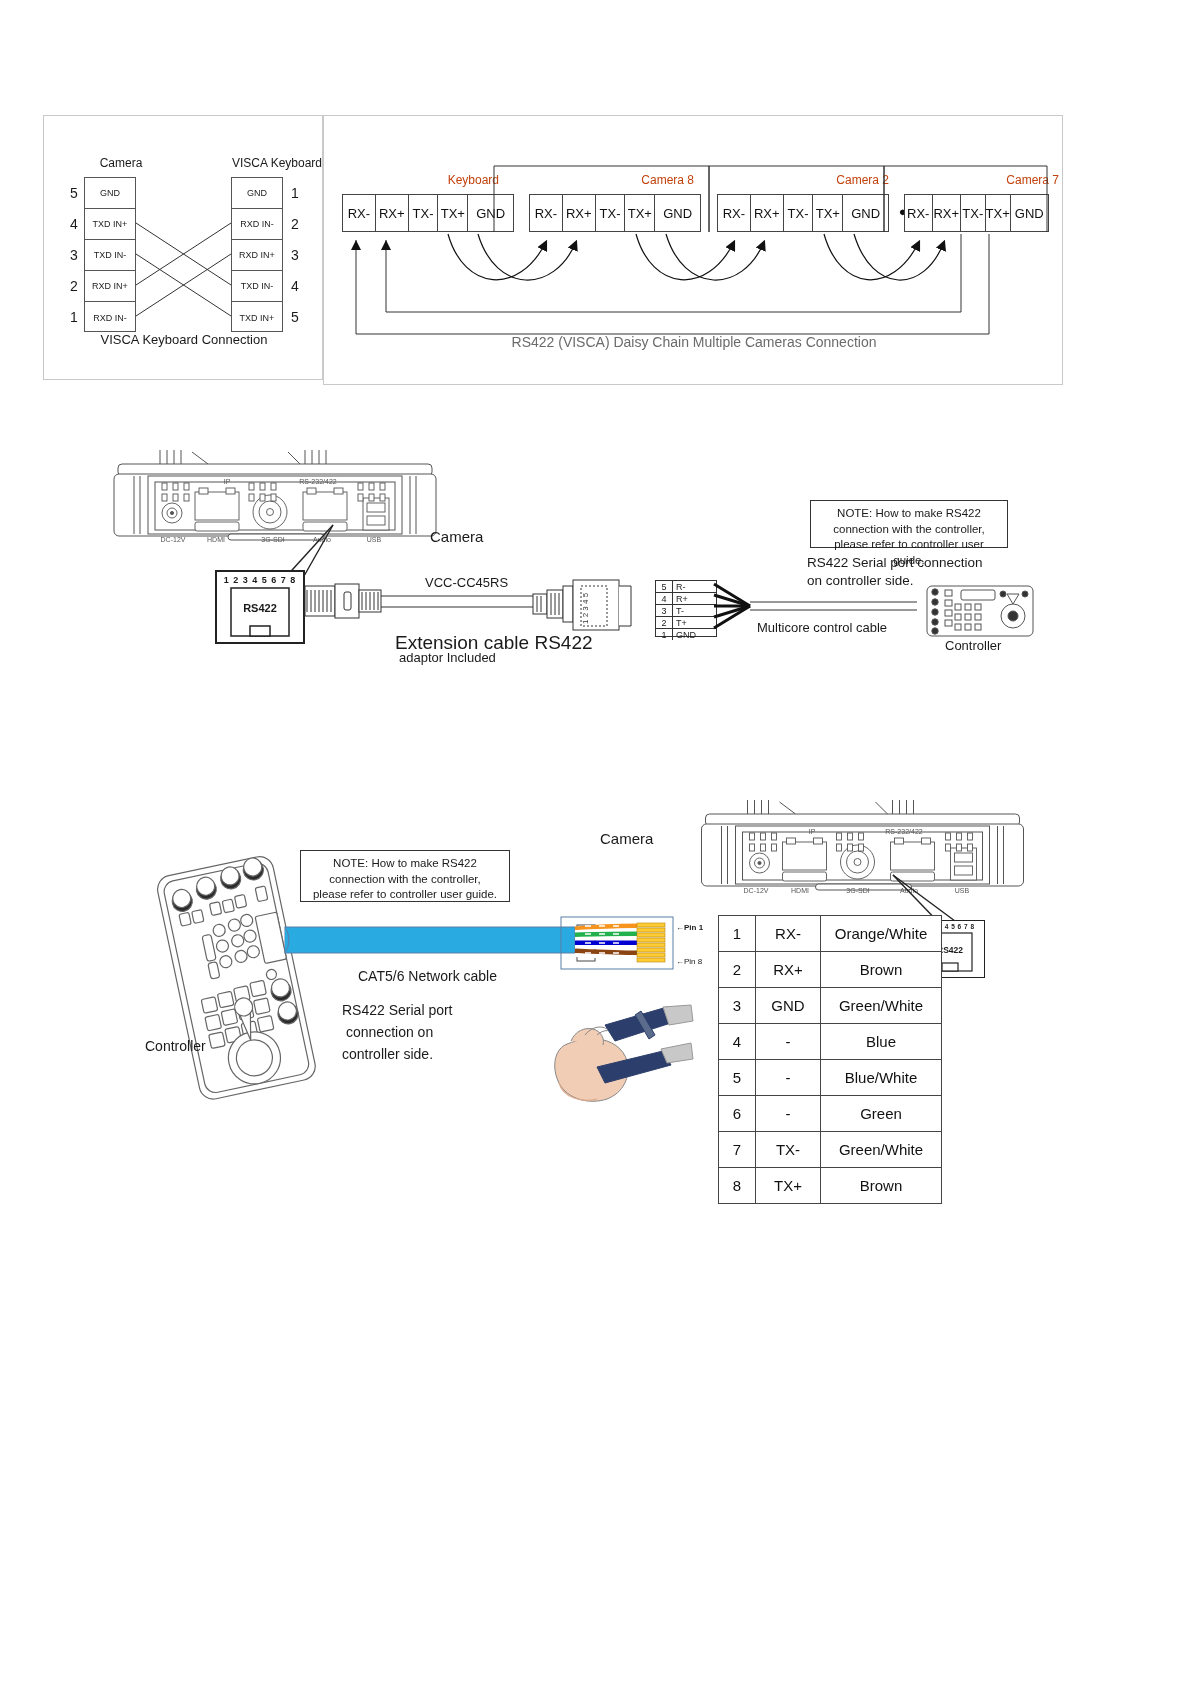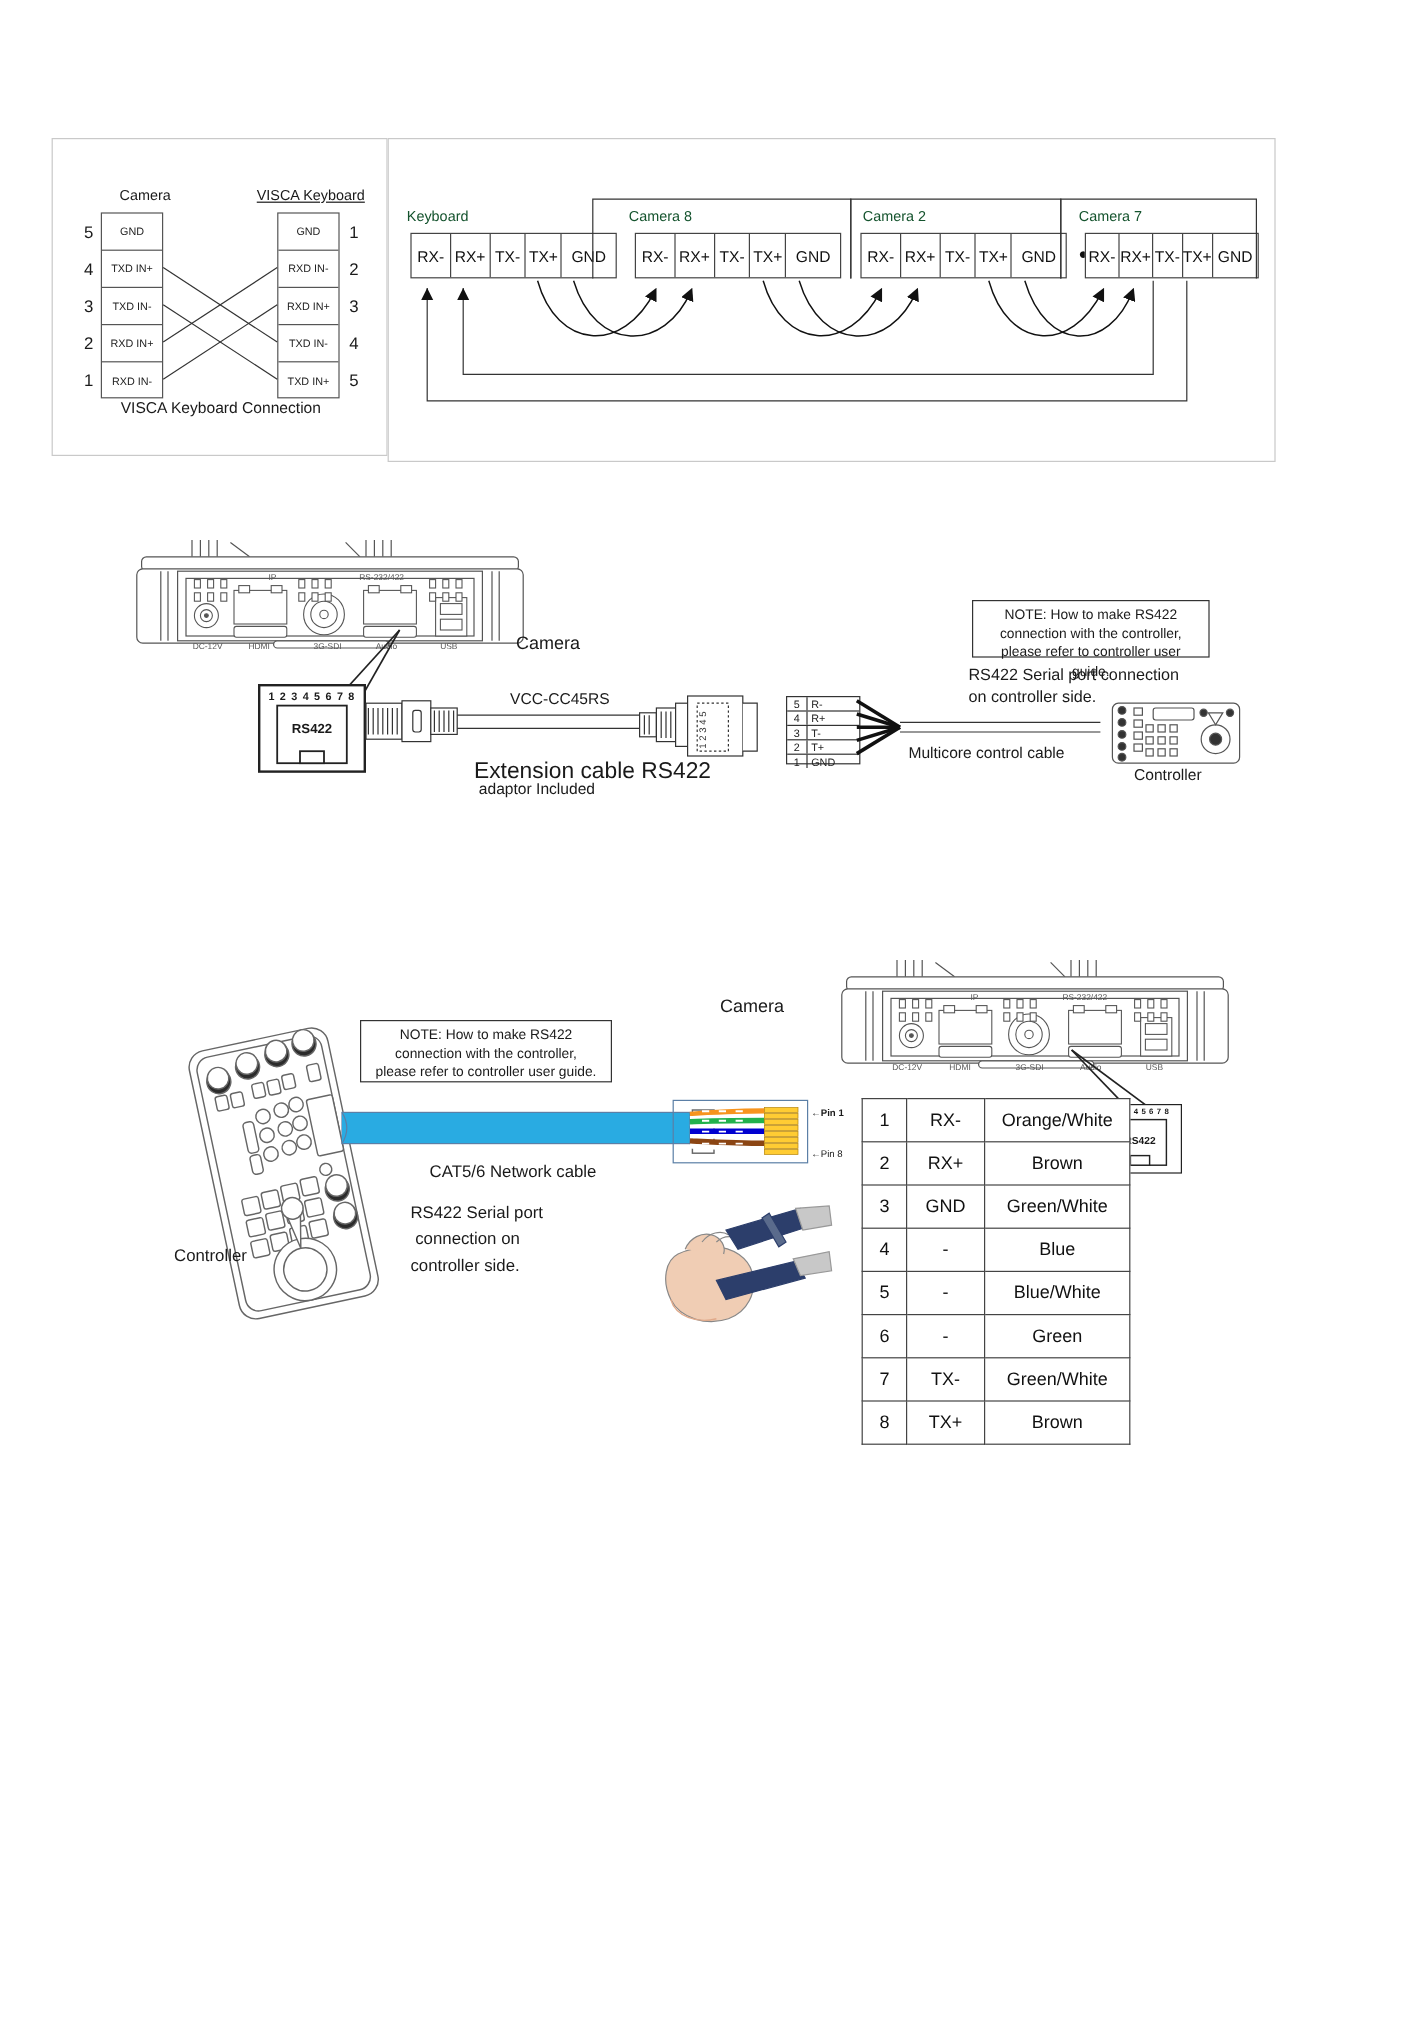--- a/index.html
+++ b/index.html
@@ -14,21 +14,21 @@
            display:flex;align-items:center;justify-content:center;
            font-size:9px;color:#222;}
   .pincell:last-child{border-bottom:none;}
   .pinnum{font-size:14px;display:flex;align-items:center;justify-content:center;}
 
   
   .dev{position:absolute;display:flex;border:1px solid #444;box-sizing:border-box;height:38px;background:#fff;}
   .dev > div{border-right:1px solid #444;box-sizing:border-box;display:flex;
              align-items:center;justify-content:center;font-size:13px;color:#111;}
   .dev > div:last-child{border-right:none;}
-  .devlabel{position:absolute;font-size:12px;color:#14532d;text-align:left;}
+  .devlabel{position:absolute;font-size:12px;color:#c2410c;text-align:right;}
   .caption{font-size:14px;color:#6b6b6b;text-align:center;}
 
   
   .t{position:absolute;font-size:13px;color:#1a1a1a;}
   .t15{font-size:15px;}
   .t11{font-size:11px;}
   .t9{font-size:9px;}
   .t7{font-size:7px;color:#555;}
   .notebox{position:absolute;border:1.5px solid #333;background:#fff;
            font-size:11.5px;line-height:1.35;text-align:center;
@@ -44,21 +44,21 @@
 
   
   svg{display:block;overflow:visible;}
 </style>
 </head>
 <body>
 
 <div class="abs panel" style="left:43px;top:115px;width:280px;height:265px;">
 
   <div class="t" style="left:32px;top:40px;width:90px;text-align:center;font-size:12px;">Camera</div>
-  <div class="t" style="left:160px;top:40px;width:110px;text-align:center;font-size:12px;text-decoration:underline;">VISCA Keyboard</div>
+  <div class="t" style="left:178px;top:40px;width:110px;text-align:center;font-size:12px;">VISCA Keyboard</div>
 
   <div class="abs" style="left:22px;top:61px;width:16px;height:155px;">
     <div class="pinnum" style="height:31px;">5</div>
     <div class="pinnum" style="height:31px;">4</div>
     <div class="pinnum" style="height:31px;">3</div>
     <div class="pinnum" style="height:31px;">2</div>
     <div class="pinnum" style="height:31px;">1</div>
   </div>
 
   <div class="abs pincol" style="left:40px;top:61px;width:52px;height:155px;">
@@ -163,20 +163,21 @@
     <g stroke="#333" stroke-width="1" fill="none">
       <path d="M637,118 L637,196 L62,196 L62,124"></path>
       <path d="M665,118 L665,218 L32,218 L32,124"></path>
     </g>
     <g fill="#111">
       <path d="M62,124 L57,134 L67,134 z"></path>
       <path d="M32,124 L27,134 L37,134 z"></path>
     </g>
   </svg>
 
+  <div class="caption abs" style="left:0;top:218px;width:740px;">RS422 (VISCA) Daisy Chain Multiple Cameras Connection</div>
 </div>
 
 <div class="abs" style="left:0;top:440px;width:1190px;height:250px;">
 
   <svg class="abs" style="left:110px;top:10px;" width="330" height="115" viewBox="0 0 330 115">
     <g stroke="#555" stroke-width="1" fill="#fff">
 
       <path d="M50,0 L50,14 M57,0 L57,14 M64,0 L64,14 M71,0 L71,14"></path>
       <path d="M195,0 L195,14 M202,0 L202,14 M209,0 L209,14 M216,0 L216,14"></path>
       <path d="M82,2 L98,14 M178,2 L190,14"></path>

